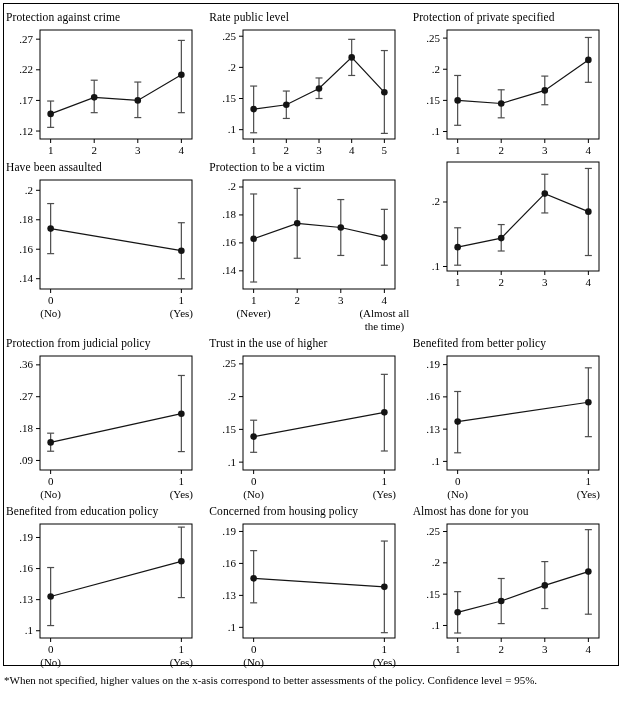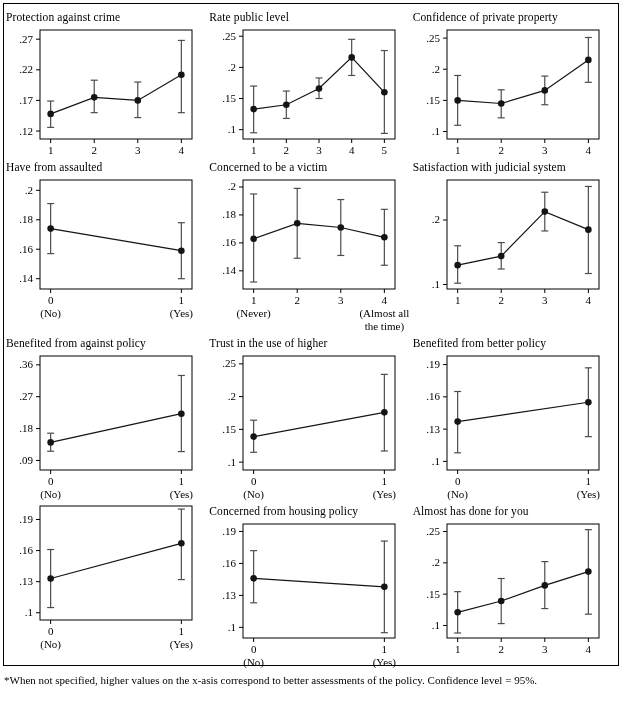--- a/index.html
+++ b/index.html
@@ -110,21 +110,21 @@
           <line x1="171.86" y1="26.554285714285697" x2="178.86" y2="26.554285714285697" stroke="#4d4d4d" stroke-width="1.2"></line>
           <polyline points="44.64,85.10285714285715 77.32,80.74285714285713 110,64.54857142857142 142.68,33.40571428571428 175.36,68.28571428571428" fill="none" stroke="#141414" stroke-width="1.2"></polyline>
           <circle cx="44.64" cy="85.10285714285715" r="3.3" fill="#141414"></circle>
           <circle cx="77.32" cy="80.74285714285713" r="3.3" fill="#141414"></circle>
           <circle cx="110" cy="64.54857142857142" r="3.3" fill="#141414"></circle>
           <circle cx="142.68" cy="33.40571428571428" r="3.3" fill="#141414"></circle>
           <circle cx="175.36" cy="68.28571428571428" r="3.3" fill="#141414"></circle>
         </svg>
     </div>
     <div class="cell">
-      <div class="chart-title">Confidence of private property</div>
+      <div class="chart-title">Protection of private specified</div>
       <svg class="plot" width="196" height="132">
           <rect x="34" y="6" width="152" height="109" fill="none" stroke="#000000" stroke-width="1"></rect>
           <line x1="30" y1="107.52571428571429" x2="34" y2="107.52571428571429" stroke="#000000" stroke-width="1"></line>
           <text x="27" y="111.02571428571429" text-anchor="end" class="tick">.1</text>
           <line x1="30" y1="76.38285714285715" x2="34" y2="76.38285714285715" stroke="#000000" stroke-width="1"></line>
           <text x="27" y="79.88285714285715" text-anchor="end" class="tick">.15</text>
           <line x1="30" y1="45.239999999999995" x2="34" y2="45.239999999999995" stroke="#000000" stroke-width="1"></line>
           <text x="27" y="48.739999999999995" text-anchor="end" class="tick">.2</text>
           <line x1="30" y1="14.09714285714287" x2="34" y2="14.09714285714287" stroke="#000000" stroke-width="1"></line>
           <text x="27" y="17.59714285714287" text-anchor="end" class="tick">.25</text>
@@ -150,21 +150,21 @@
           <line x1="171.86" y1="13.474285714285713" x2="178.86" y2="13.474285714285713" stroke="#4d4d4d" stroke-width="1.2"></line>
           <polyline points="44.64,76.38285714285715 88.21333333333334,79.49714285714286 131.78666666666666,66.41714285714286 175.36,35.89714285714287" fill="none" stroke="#141414" stroke-width="1.2"></polyline>
           <circle cx="44.64" cy="76.38285714285715" r="3.3" fill="#141414"></circle>
           <circle cx="88.21333333333334" cy="79.49714285714286" r="3.3" fill="#141414"></circle>
           <circle cx="131.78666666666666" cy="66.41714285714286" r="3.3" fill="#141414"></circle>
           <circle cx="175.36" cy="35.89714285714287" r="3.3" fill="#141414"></circle>
         </svg>
     </div>
 
     <div class="cell">
-      <div class="chart-title">Have from assaulted</div>
+      <div class="chart-title">Have been assaulted</div>
       <svg class="plot" width="196" height="145">
           <rect x="34" y="6" width="152" height="109" fill="none" stroke="#000000" stroke-width="1"></rect>
           <line x1="30" y1="104.68918918918918" x2="34" y2="104.68918918918918" stroke="#000000" stroke-width="1"></line>
           <text x="27" y="108.18918918918918" text-anchor="end" class="tick">.14</text>
           <line x1="30" y1="75.22972972972973" x2="34" y2="75.22972972972973" stroke="#000000" stroke-width="1"></line>
           <text x="27" y="78.72972972972973" text-anchor="end" class="tick">.16</text>
           <line x1="30" y1="45.770270270270274" x2="34" y2="45.770270270270274" stroke="#000000" stroke-width="1"></line>
           <text x="27" y="49.270270270270274" text-anchor="end" class="tick">.18</text>
           <line x1="30" y1="16.31081081081078" x2="34" y2="16.31081081081078" stroke="#000000" stroke-width="1"></line>
           <text x="27" y="19.81081081081078" text-anchor="end" class="tick">.2</text>
@@ -179,21 +179,21 @@
           <line x1="41.14" y1="29.56756756756755" x2="48.14" y2="29.56756756756755" stroke="#4d4d4d" stroke-width="1.2"></line>
           <line x1="175.36" y1="104.68918918918918" x2="175.36" y2="48.716216216216225" stroke="#4d4d4d" stroke-width="1.2"></line>
           <line x1="171.86" y1="104.68918918918918" x2="178.86" y2="104.68918918918918" stroke="#4d4d4d" stroke-width="1.2"></line>
           <line x1="171.86" y1="48.716216216216225" x2="178.86" y2="48.716216216216225" stroke="#4d4d4d" stroke-width="1.2"></line>
           <polyline points="44.64,54.60810810810812 175.36,76.70270270270271" fill="none" stroke="#141414" stroke-width="1.2"></polyline>
           <circle cx="44.64" cy="54.60810810810812" r="3.3" fill="#141414"></circle>
           <circle cx="175.36" cy="76.70270270270271" r="3.3" fill="#141414"></circle>
         </svg>
     </div>
     <div class="cell">
-      <div class="chart-title">Concerned to be a victim</div>
+      <div class="chart-title">Protection to be a victim</div>
       <svg class="plot" width="196" height="158">
           <rect x="34" y="6" width="152" height="109" fill="none" stroke="#000000" stroke-width="1"></rect>
           <line x1="30" y1="96.83333333333331" x2="34" y2="96.83333333333331" stroke="#000000" stroke-width="1"></line>
           <text x="27" y="100.33333333333331" text-anchor="end" class="tick">.14</text>
           <line x1="30" y1="68.88461538461537" x2="34" y2="68.88461538461537" stroke="#000000" stroke-width="1"></line>
           <text x="27" y="72.38461538461537" text-anchor="end" class="tick">.16</text>
           <line x1="30" y1="40.93589743589743" x2="34" y2="40.93589743589743" stroke="#000000" stroke-width="1"></line>
           <text x="27" y="44.43589743589743" text-anchor="end" class="tick">.18</text>
           <line x1="30" y1="12.987179487179446" x2="34" y2="12.987179487179446" stroke="#000000" stroke-width="1"></line>
           <text x="27" y="16.487179487179446" text-anchor="end" class="tick">.2</text>
@@ -221,21 +221,20 @@
           <line x1="171.86" y1="91.24358974358975" x2="178.86" y2="91.24358974358975" stroke="#4d4d4d" stroke-width="1.2"></line>
           <line x1="171.86" y1="35.34615384615384" x2="178.86" y2="35.34615384615384" stroke="#4d4d4d" stroke-width="1.2"></line>
           <polyline points="44.64,64.69230769230768 88.21333333333334,49.32051282051282 131.78666666666666,53.51282051282049 175.36,63.29487179487178" fill="none" stroke="#141414" stroke-width="1.2"></polyline>
           <circle cx="44.64" cy="64.69230769230768" r="3.3" fill="#141414"></circle>
           <circle cx="88.21333333333334" cy="49.32051282051282" r="3.3" fill="#141414"></circle>
           <circle cx="131.78666666666666" cy="53.51282051282049" r="3.3" fill="#141414"></circle>
           <circle cx="175.36" cy="63.29487179487178" r="3.3" fill="#141414"></circle>
         </svg>
     </div>
     <div class="cell">
-      <div class="chart-title">Satisfaction with judicial system</div>
       <svg class="plot" width="196" height="132">
           <rect x="34" y="6" width="152" height="109" fill="none" stroke="#000000" stroke-width="1"></rect>
           <line x1="30" y1="110.48520710059171" x2="34" y2="110.48520710059171" stroke="#000000" stroke-width="1"></line>
           <text x="27" y="113.98520710059171" text-anchor="end" class="tick">.1</text>
           <line x1="30" y1="45.98816568047337" x2="34" y2="45.98816568047337" stroke="#000000" stroke-width="1"></line>
           <text x="27" y="49.48816568047337" text-anchor="end" class="tick">.2</text>
           <line x1="44.64" y1="115" x2="44.64" y2="119" stroke="#000000" stroke-width="1"></line>
           <text x="44.64" y="130" text-anchor="middle" class="tick">1</text>
           <line x1="88.21333333333334" y1="115" x2="88.21333333333334" y2="119" stroke="#000000" stroke-width="1"></line>
           <text x="88.21333333333334" y="130" text-anchor="middle" class="tick">2</text>
@@ -257,21 +256,21 @@
           <line x1="171.86" y1="12.44970414201184" x2="178.86" y2="12.44970414201184" stroke="#4d4d4d" stroke-width="1.2"></line>
           <polyline points="44.64,91.1360946745562 88.21333333333334,82.10650887573965 131.78666666666666,37.603550295857985 175.36,55.662721893491124" fill="none" stroke="#141414" stroke-width="1.2"></polyline>
           <circle cx="44.64" cy="91.1360946745562" r="3.3" fill="#141414"></circle>
           <circle cx="88.21333333333334" cy="82.10650887573965" r="3.3" fill="#141414"></circle>
           <circle cx="131.78666666666666" cy="37.603550295857985" r="3.3" fill="#141414"></circle>
           <circle cx="175.36" cy="55.662721893491124" r="3.3" fill="#141414"></circle>
         </svg>
     </div>
 
     <div class="cell">
-      <div class="chart-title">Benefited from against policy</div>
+      <div class="chart-title">Protection from judicial policy</div>
       <svg class="plot" width="196" height="150">
           <rect x="34" y="6" width="152" height="114" fill="none" stroke="#000000" stroke-width="1"></rect>
           <line x1="30" y1="110.44099378881988" x2="34" y2="110.44099378881988" stroke="#000000" stroke-width="1"></line>
           <text x="27" y="113.94099378881988" text-anchor="end" class="tick">.09</text>
           <line x1="30" y1="78.5776397515528" x2="34" y2="78.5776397515528" stroke="#000000" stroke-width="1"></line>
           <text x="27" y="82.0776397515528" text-anchor="end" class="tick">.18</text>
           <line x1="30" y1="46.71428571428571" x2="34" y2="46.71428571428571" stroke="#000000" stroke-width="1"></line>
           <text x="27" y="50.21428571428571" text-anchor="end" class="tick">.27</text>
           <line x1="30" y1="14.85093167701865" x2="34" y2="14.85093167701865" stroke="#000000" stroke-width="1"></line>
           <text x="27" y="18.35093167701865" text-anchor="end" class="tick">.36</text>
@@ -345,20 +344,21 @@
           <line x1="175.36" y1="86.66037735849056" x2="175.36" y2="17.830188679245296" stroke="#4d4d4d" stroke-width="1.2"></line>
           <line x1="171.86" y1="86.66037735849056" x2="178.86" y2="86.66037735849056" stroke="#4d4d4d" stroke-width="1.2"></line>
           <line x1="171.86" y1="17.830188679245296" x2="178.86" y2="17.830188679245296" stroke="#4d4d4d" stroke-width="1.2"></line>
           <polyline points="44.64,71.60377358490565 175.36,52.24528301886792" fill="none" stroke="#141414" stroke-width="1.2"></polyline>
           <circle cx="44.64" cy="71.60377358490565" r="3.3" fill="#141414"></circle>
           <circle cx="175.36" cy="52.24528301886792" r="3.3" fill="#141414"></circle>
         </svg>
     </div>
 
     <div class="cell">
+      <div class="chart-title">Benefited from education policy</div>
       <svg class="plot" width="196" height="150">
           <rect x="34" y="6" width="152" height="114" fill="none" stroke="#000000" stroke-width="1"></rect>
           <line x1="30" y1="112.74545454545454" x2="34" y2="112.74545454545454" stroke="#000000" stroke-width="1"></line>
           <text x="27" y="116.24545454545454" text-anchor="end" class="tick">.1</text>
           <line x1="30" y1="81.65454545454546" x2="34" y2="81.65454545454546" stroke="#000000" stroke-width="1"></line>
           <text x="27" y="85.15454545454546" text-anchor="end" class="tick">.13</text>
           <line x1="30" y1="50.56363636363638" x2="34" y2="50.56363636363638" stroke="#000000" stroke-width="1"></line>
           <text x="27" y="54.06363636363638" text-anchor="end" class="tick">.16</text>
           <line x1="30" y1="19.472727272727283" x2="34" y2="19.472727272727283" stroke="#000000" stroke-width="1"></line>
           <text x="27" y="22.972727272727283" text-anchor="end" class="tick">.19</text>

